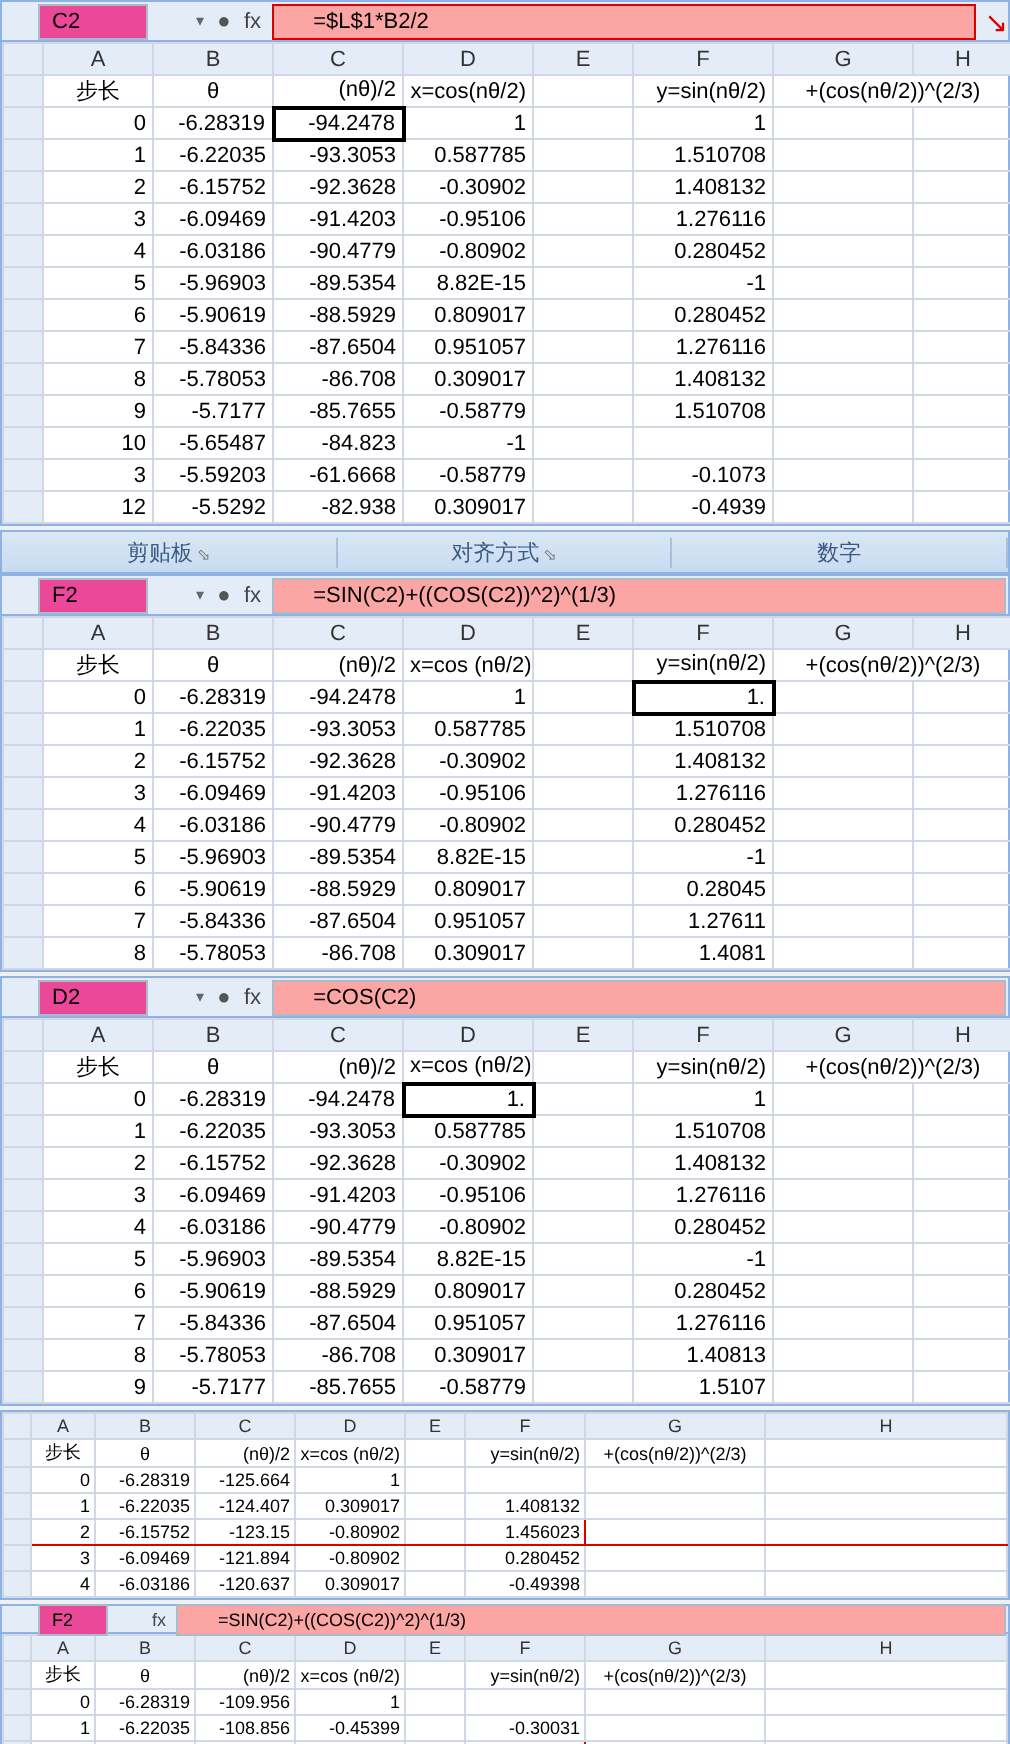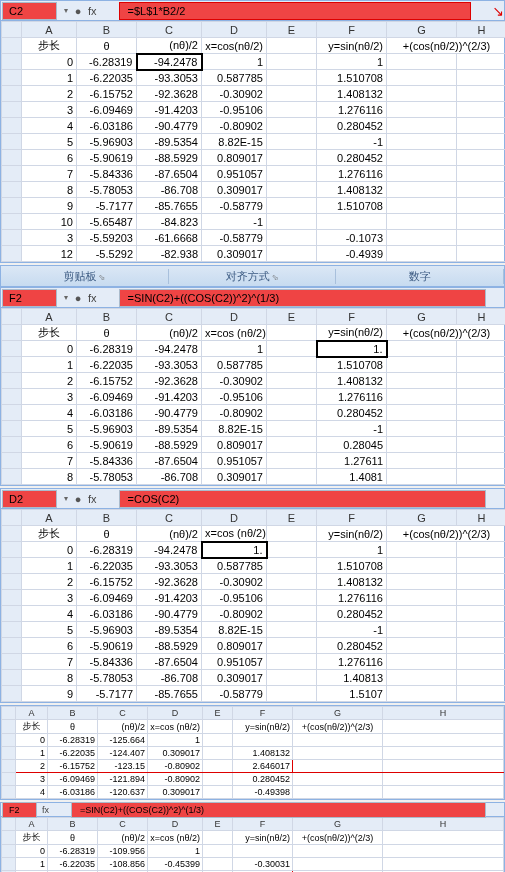--- a/index.html
+++ b/index.html
@@ -1,22 +1,22 @@
 <!DOCTYPE html>
 <html><head>
 <meta charset="utf-8">
 <style>
 *{box-sizing:border-box;margin:0;padding:0;font-family:"Segoe UI",Tahoma,sans-serif}
 body{background:#f0f0f0;width:505px}
 .panel{background:#fff;margin-bottom:2px;border:1px solid #8db2e3}
 .formula-bar{display:flex;align-items:center;background:#e4ecf7;border-bottom:1px solid #8db2e3;height:20px;font-size:11px}
-.name-box{width:55px;padding:2px 6px;background:#ef4444;border:1px solid #abc;margin:1px;color:#000}
+.name-box{width:55px;padding:2px 6px;background:#ec4899;border:1px solid #abc;margin:18px;color:#000}
 .fx-ctrl{width:12px;text-align:center;color:#555}
 .fx-label{color:#444;padding:0 4px}
-.formula-input{flex:1;padding:2px 8px;background:#ef4444;border:1px solid #abc;margin:18px}
+.formula-input{flex:1;padding:2px 20px;background:#fca5a5;border:1px solid #abc;margin:1px}
 .formula-input.hl{border:1.5px solid #d00}
 .arrow{color:#d00;font-size:14px;margin-left:3px}
 table{border-collapse:collapse;width:100%;font-size:11px;table-layout:fixed}
 th,td{border:1px solid #d0d7e5;height:16px;padding:0 3px;overflow:hidden;white-space:nowrap}
 th{background:#e4ecf7;color:#333;font-weight:normal;text-align:center}
 .rh{background:#e4ecf7;text-align:center;width:20px}
 td{text-align:right}
 td.lbl{text-align:center}
 .sel{border:2px solid #000!important}
 .ribbon{display:flex;background:linear-gradient(#dbe7f5,#c7dbf0);height:22px;font-size:11px;align-items:center;border:1px solid #8db2e3}
@@ -596,21 +596,21 @@
    <td></td>
    <td></td>
         </tr>
         <tr class="red-row">
           <th class="rh"></th>
    <td>2</td>
    <td>-6.15752</td>
    <td>-123.15</td>
    <td>-0.80902</td>
    <td></td>
-   <td class="red-box red-arrow">2.646017</td>
+   <td class="red-box red-arrow">1.456023</td>
    <td></td>
    <td></td>
         </tr>
         <tr>
           <th class="rh"></th>
    <td>3</td>
    <td>-6.09469</td>
    <td>-121.894</td>
    <td>-0.80902</td>
    <td></td>

